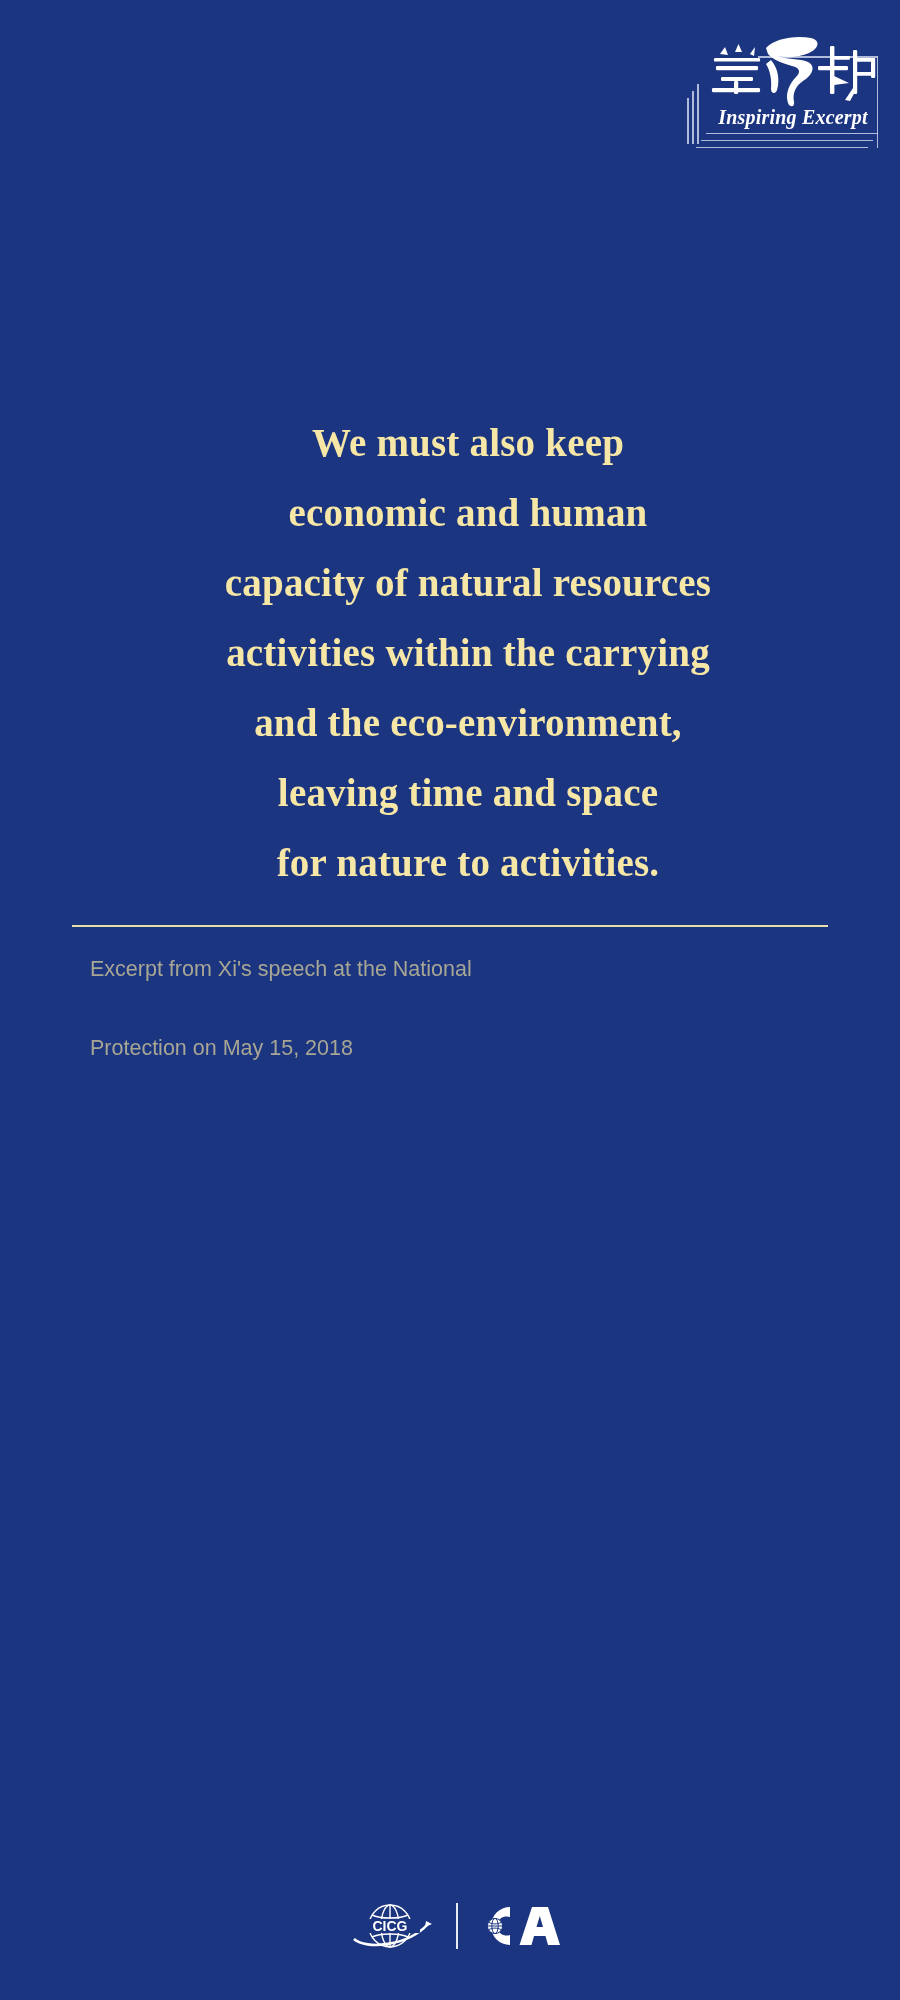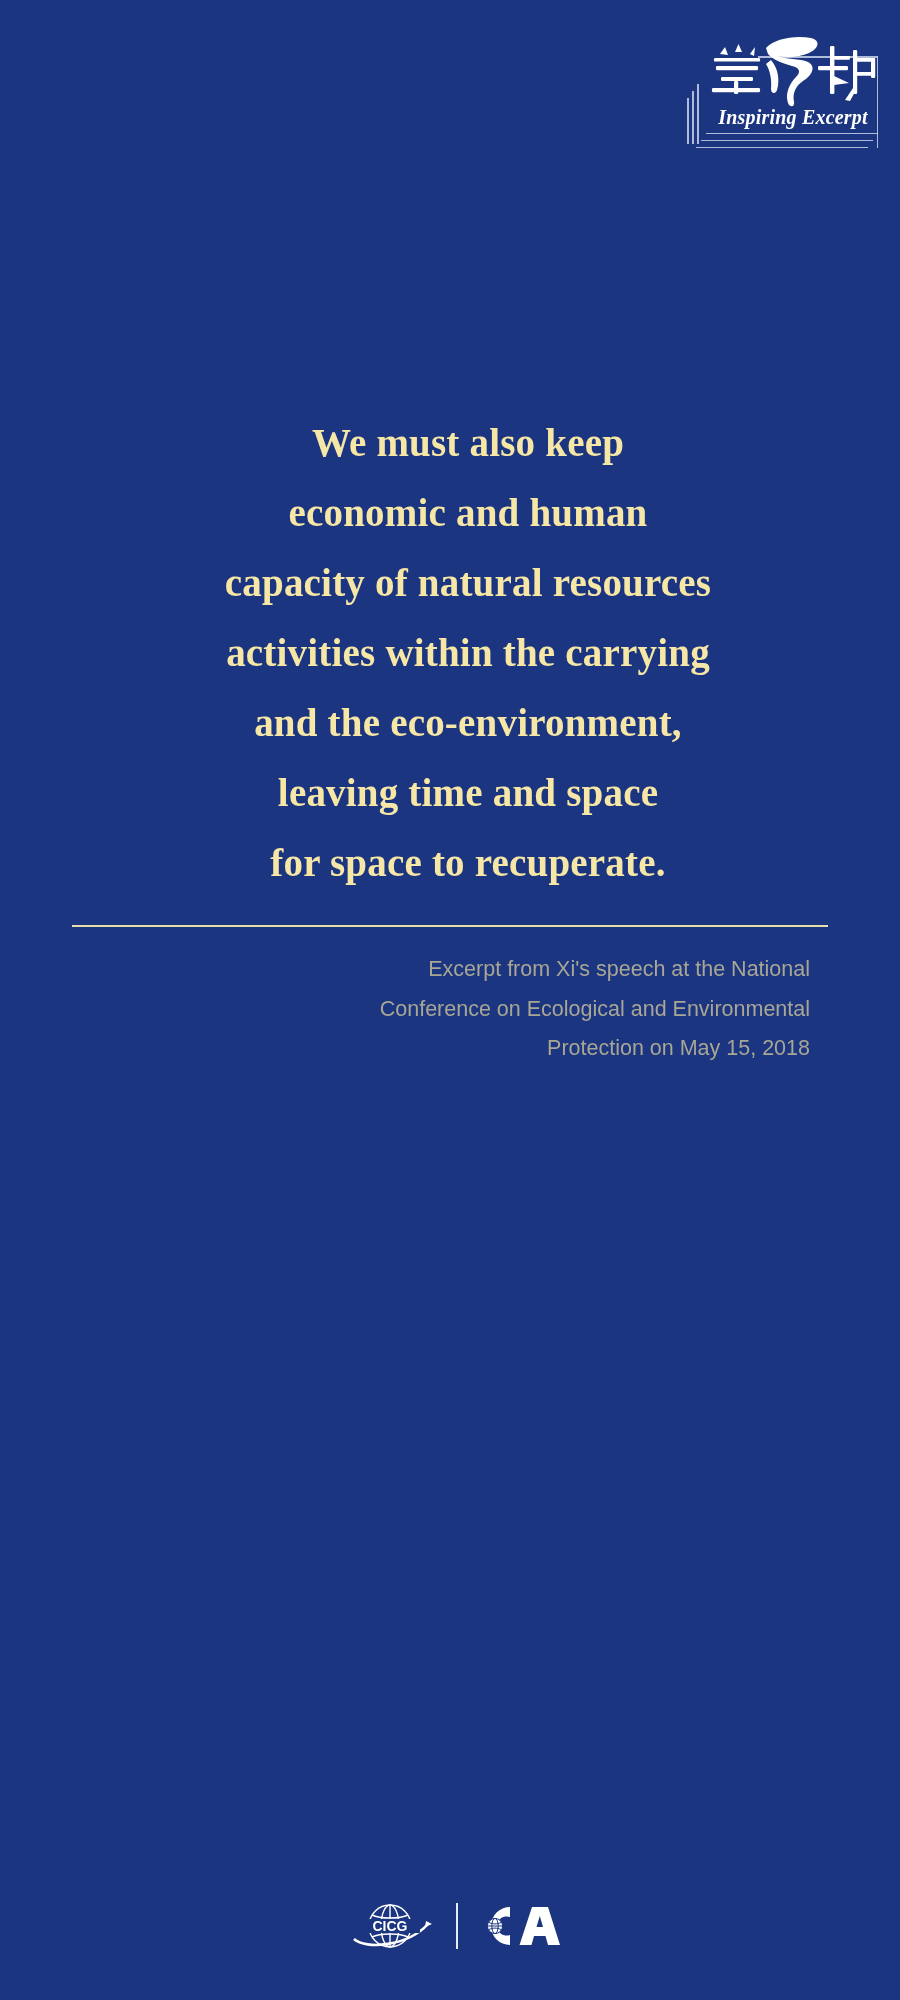--- a/index.html
+++ b/index.html
@@ -125,21 +125,21 @@
     top: 925px;
     height: 2px;
     background: #e8dfa8;
   }
 
   .attribution {
     position: absolute;
     left: 90px;
     width: 720px;
     top: 950px;
-    text-align: right;
+    text-align: left;
     color: #a8a694;
     font-family: "Liberation Sans", sans-serif;
     font-size: 21.5px;
     line-height: 39.5px;
     font-weight: 400;
   }
 
   
   .footer {
     position: absolute;
@@ -225,28 +225,28 @@
   <div class="brand-en">Inspiring Excerpt</div>
 </div>
 
 <div class="quote">
   <span class="line">We must also keep</span>
   <span class="line">economic and human</span>
   <span class="line">capacity of natural resources</span>
   <span class="line">activities within the carrying</span>
   <span class="line">and the eco-environment,</span>
   <span class="line">leaving time and space</span>
-  <span class="line">for space to recuperate.</span>
+  <span class="line">for nature to activities.</span>
 </div>
 
 <div class="divider"></div>
 
 <div class="attribution">
   <span>Excerpt from Xi's speech at the National</span><br>
-  <span>Conference on Ecological and Environmental</span><br>
+  <br>
   <span>Protection on May 15, 2018</span>
 </div>
 
 <div class="footer">
 
   <div class="cicg-logo">
     <svg viewBox="0 0 100 56" width="100" height="56" aria-hidden="true">
       <g stroke="#ffffff" stroke-width="1.4" fill="none">
         <circle cx="50" cy="28" r="21"></circle>
         <ellipse cx="50" cy="28" rx="9" ry="21"></ellipse>

